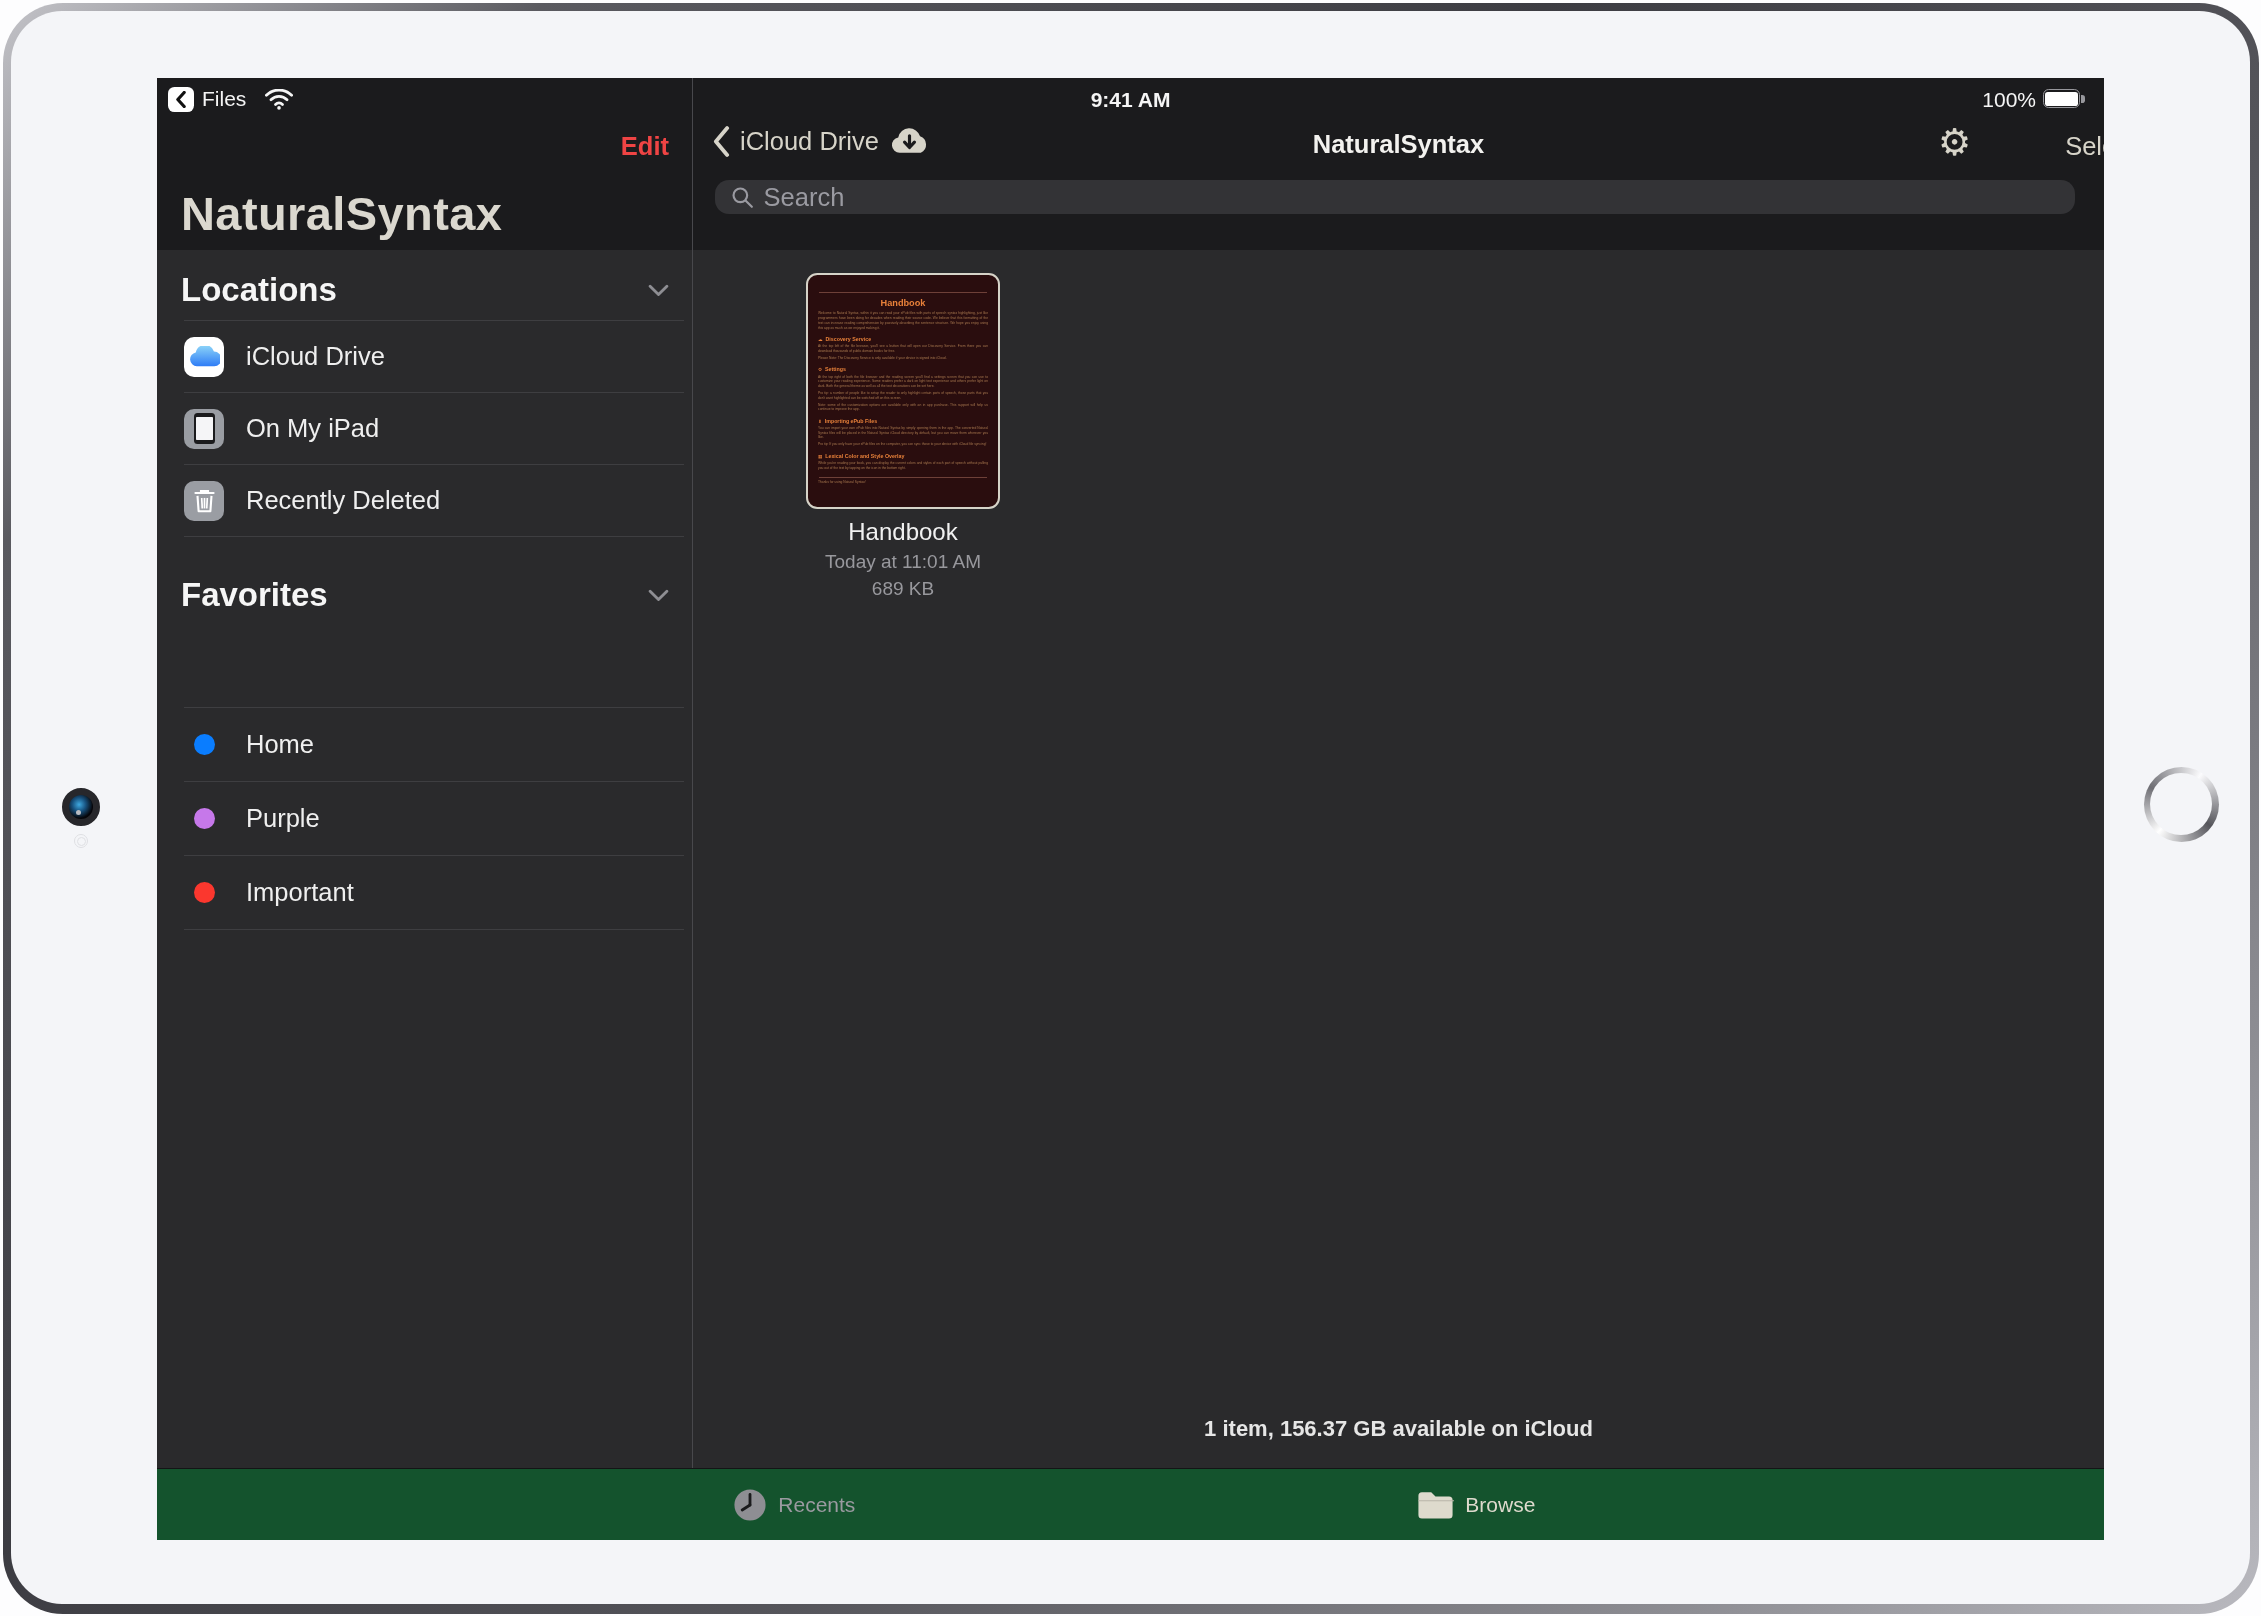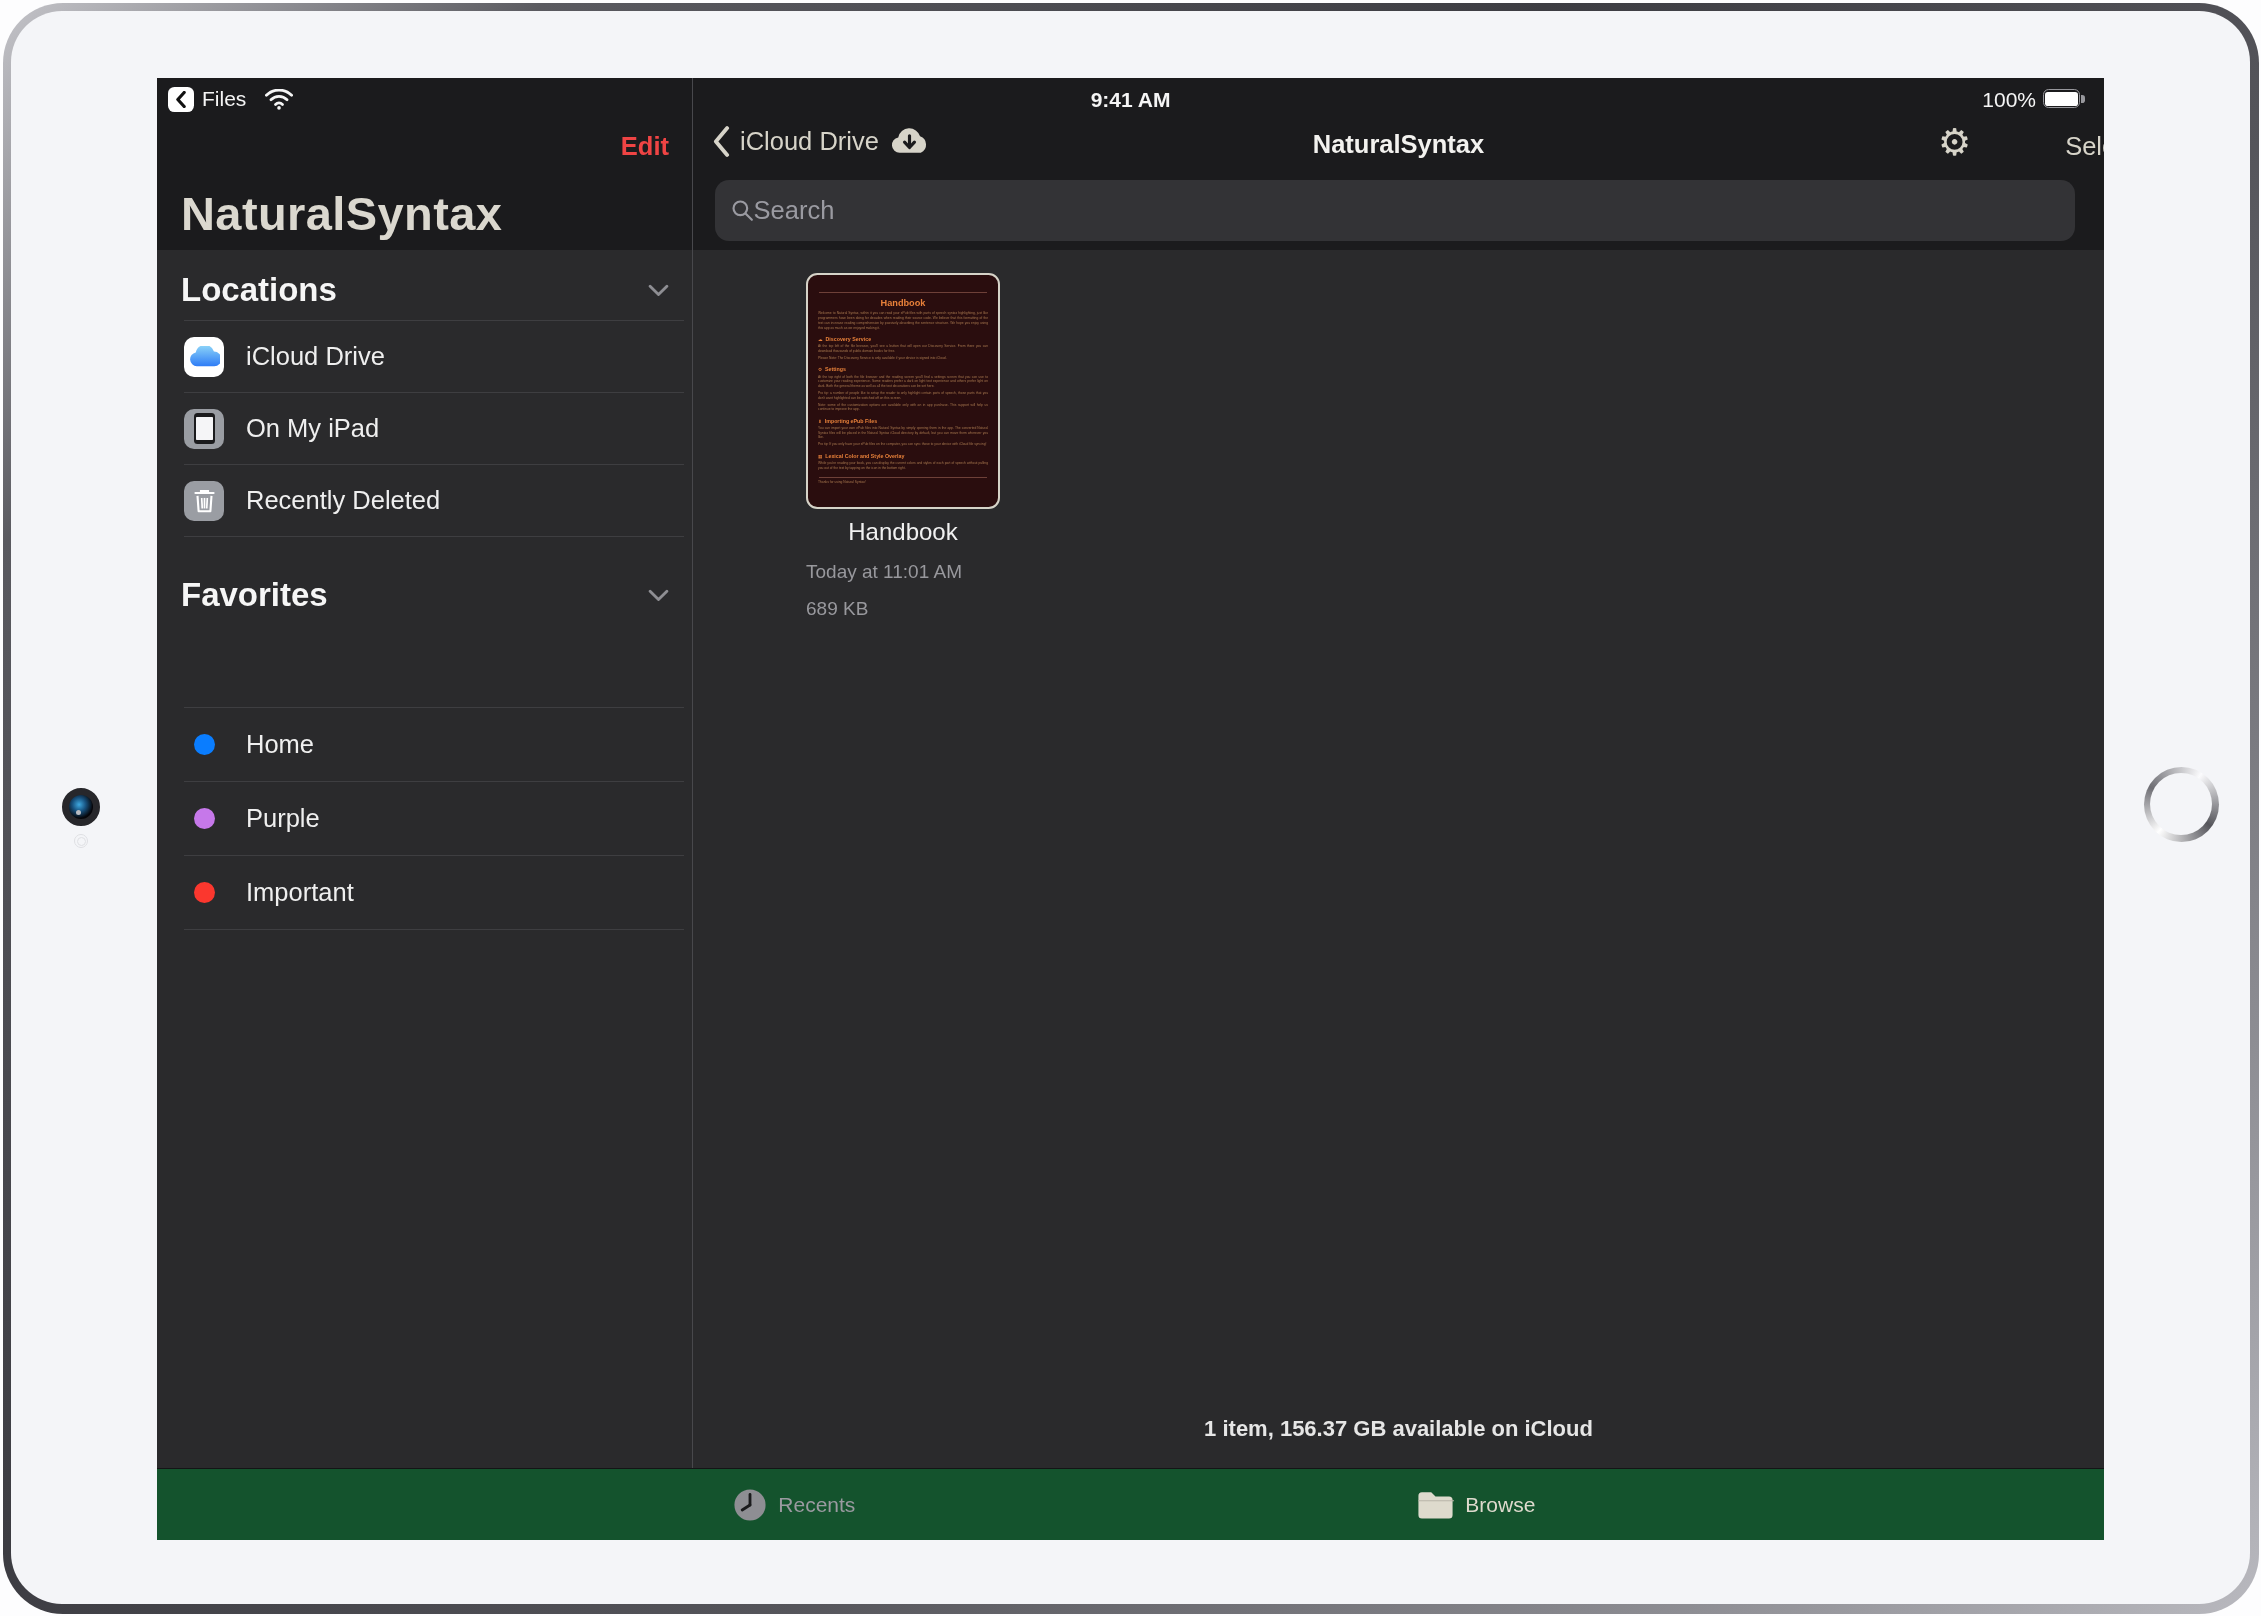--- a/index.html
+++ b/index.html
@@ -42,22 +42,22 @@
   .sb-title { position:absolute; left:24px; top:108px; font-size:47px; font-weight:bold; letter-spacing:0.4px; color:#dbd8cf; }
 
   
   .back-group { position:absolute; left:556px; top:48px; display:flex; align-items:center; gap:10px; cursor:pointer; }
   .back-label { font-size:25.5px; color:#d7d4c9; }
   .nav-title { position:absolute; left:536px; width:1411px; top:52px; text-align:center; font-size:25.5px; font-weight:600; color:#f3f2ef; }
   .gear { position:absolute; left:1781px; top:43px; font-size:37px; color:#d7d4c9; cursor:pointer; font-family:"DejaVu Sans",sans-serif; }
   .select-btn { position:absolute; left:1883px; top:54px; width:96px; text-align:right; font-size:25.5px; color:#d7d4c9; cursor:pointer; }
 
   
-  .search-wrap { position:absolute; left:558px; top:102px; width:1360px; height:61px; background:#333336; border-radius:14px;
-    display:flex; align-items:center; padding-left:15.6px; }
+  .search-wrap { position:absolute; left:558px; top:102px; width:1360px; height:34px; background:#333336; border-radius:14px;
+    display:flex; align-items:center; padding-left:15.6px; gap:10px; }
   .search-input { flex:1; background:transparent; border:none; outline:none; font-size:25.5px; color:#e9e9ea; font-family:inherit; height:43px; }
   .search-input::placeholder { color:#9a9aa1; }
 
   
   .sec-head { position:absolute; left:24px; width:488px; display:flex; justify-content:space-between; align-items:center; }
   .sec-head .lbl { font-size:33px; font-weight:bold; color:#f6f6f6; }
   .side-rows { position:absolute; left:27px; width:500px; border-top:1.4px solid #3e3e41; }
   .side-row { position:relative; height:72px; border-bottom:1.4px solid #3e3e41; display:flex; align-items:center; cursor:pointer; }
   .loc-icon { position:absolute; left:0; width:40px; height:40px; border-radius:10px; }
   .row-label { position:absolute; left:62px; font-size:25.5px; color:#efefef; white-space:nowrap; }
@@ -74,21 +74,21 @@
   
   .file-tile { position:absolute; left:649px; top:195px; width:194px; cursor:pointer; }
   .thumb { width:194px; height:236px; border:2.1px solid #d6d3c8; border-radius:11.3px; background:#2a0d0e; overflow:hidden; padding:11.3px 10px 0 10px; }
   .t-hr { border:none; border-top:0.7px solid #6e4038; margin:5.7px 1.4px 0 1.4px; }
   .t-title { text-align:center; font-size:9.2px; font-weight:bold; color:#e8813a; margin:5px 0 3.5px 0; }
   .t-p { font-size:3.3px; line-height:1.45; color:#aa7a50; margin:2.1px 0; text-align:justify; }
   .t-h { font-size:5.3px; font-weight:bold; color:#e8813a; margin-top:5.7px; }
   .t-g { font-size:4.6px; margin-right:1.4px; font-family:"DejaVu Sans",sans-serif; }
   .t-close { margin-top:6.4px; }
   .cap-name { margin-top:8.5px; text-align:center; font-size:24px; color:#f1f1f1; }
-  .cap-meta { font-size:19px; color:#98989d; margin-top:15px; }
+  .cap-meta { text-align:center; font-size:19px; color:#98989d; margin-top:5px; }
 
   .footer-status { position:absolute; left:536px; width:1411px; top:1338px; text-align:center; font-size:22px; font-weight:600; color:#e6e6e6; }
 
   
   .tabbar { position:absolute; left:0; top:1390px; width:1947px; height:72px; background:#14532d; border-top:1.4px solid #141416; }
   .tab { position:absolute; top:0; height:72px; display:flex; align-items:center; gap:11.3px; cursor:pointer; }
   .tab-recents { left:576px; }
   .tab-browse { left:1260px; }
   .tab-label-dim { font-size:21px; color:#9a9aa0; }
   .tab-label-lit { font-size:21px; color:#dedacd; }

